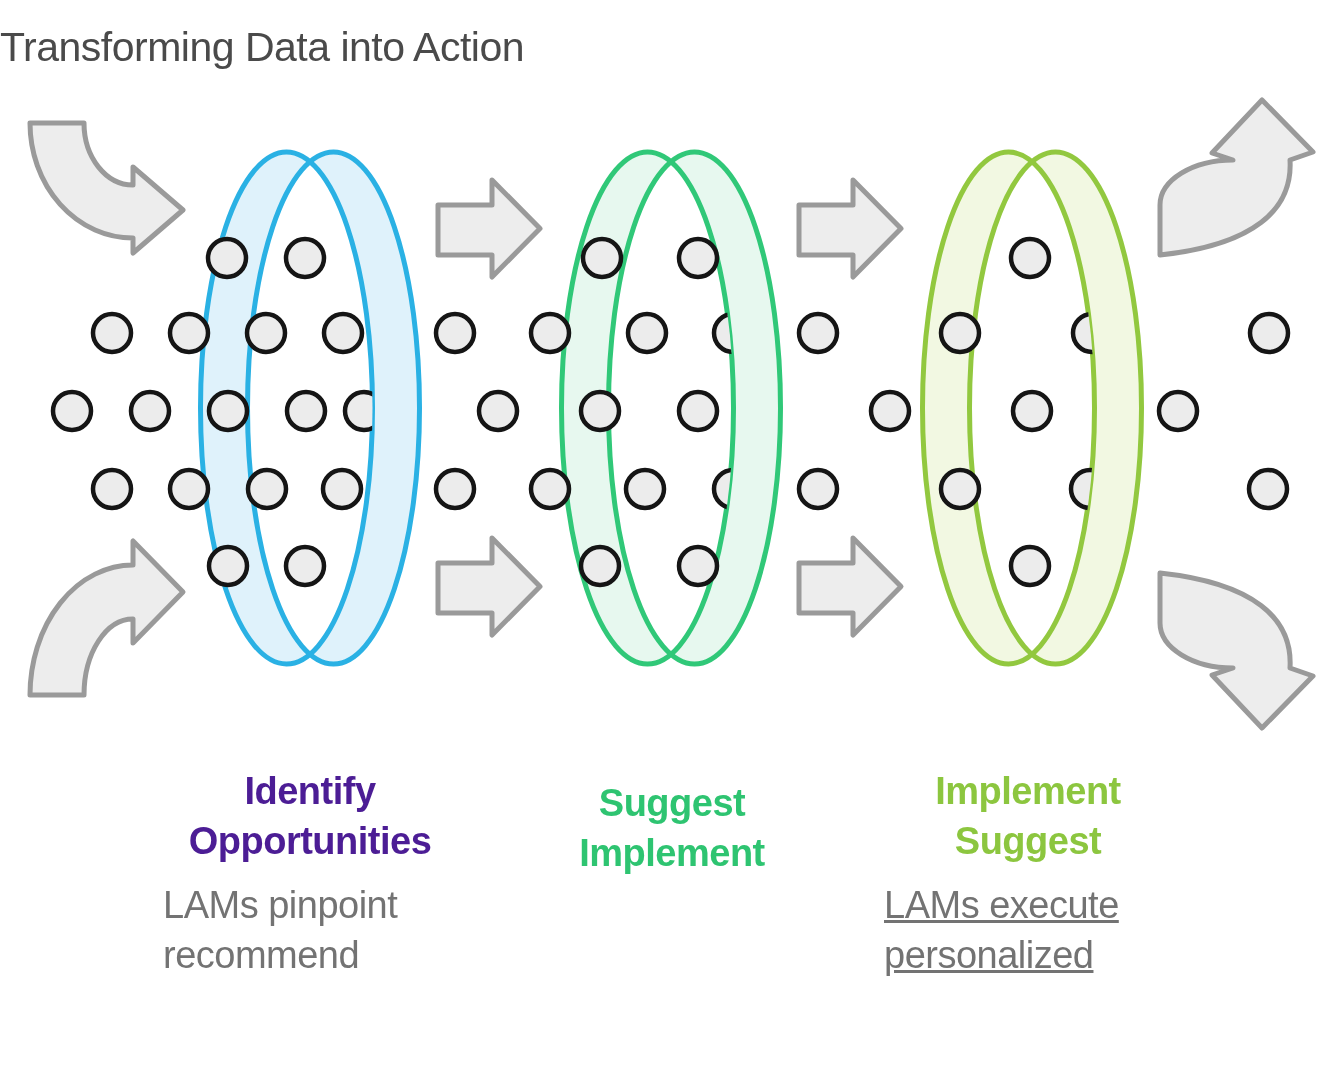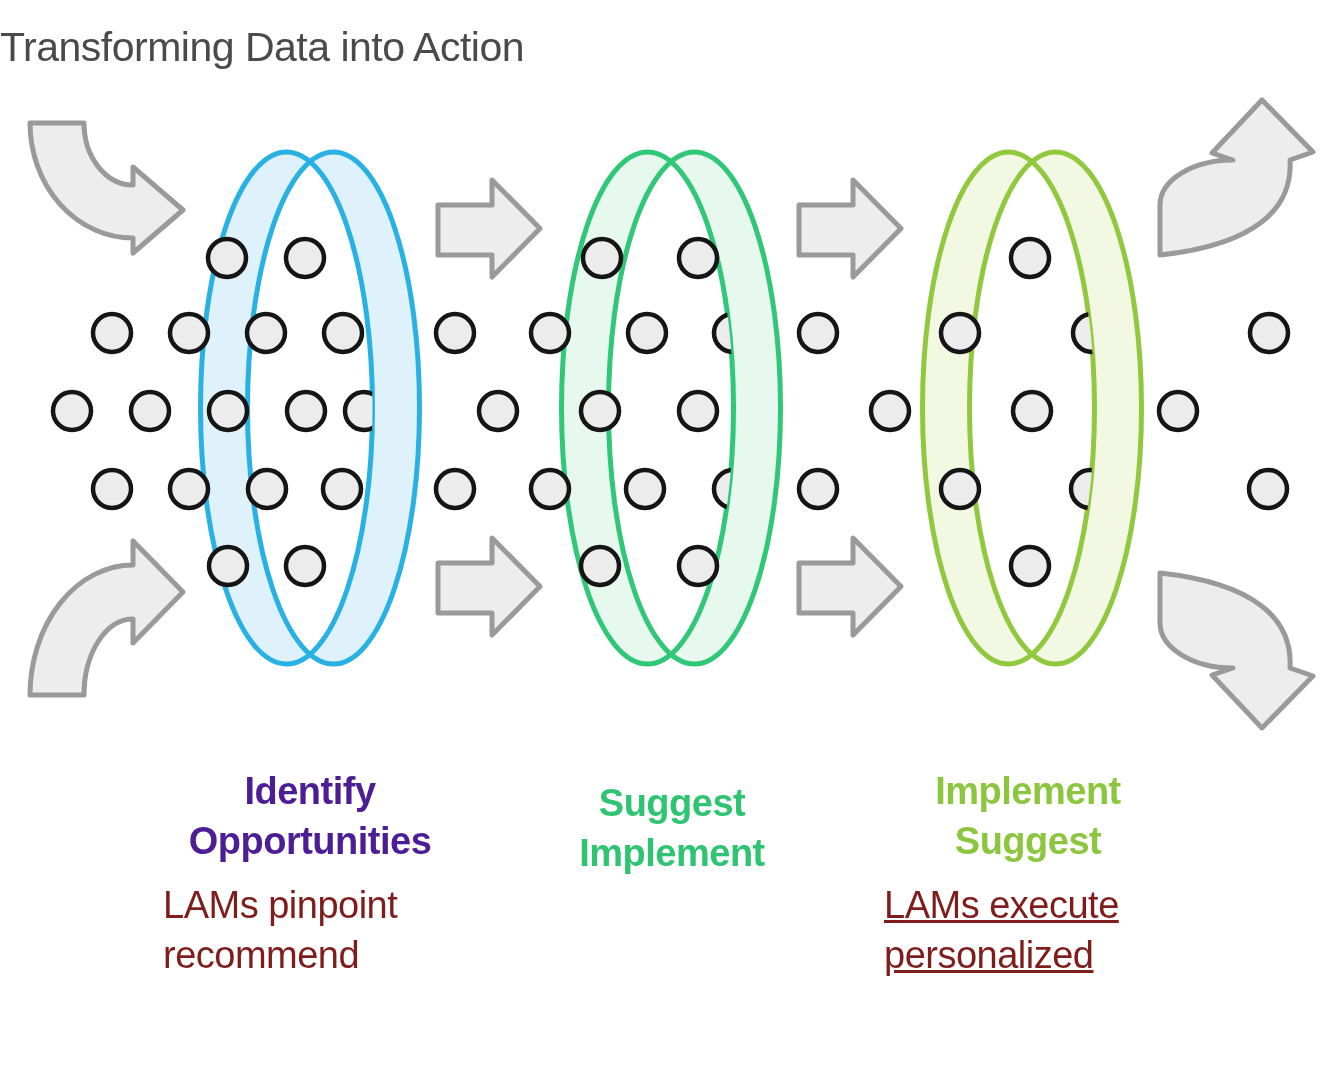--- a/index.html
+++ b/index.html
@@ -4,21 +4,21 @@
 <style>
   html,body{margin:0;padding:0;background:#ffffff;}
   body{width:1342px;height:1080px;position:relative;overflow:hidden;
        font-family:"Liberation Sans",sans-serif;}
   .title{position:absolute;top:24px;left:0;width:1342px;text-align:left;
          font-size:41px;letter-spacing:-0.5px;color:#4a4a4a;}
   #diagram{position:absolute;top:0;left:0;}
   .stage-col{position:absolute;top:766px;text-align:center;}
   .stage-heading{font-size:38px;font-weight:bold;line-height:50px;letter-spacing:-0.5px;}
   .stage-desc{margin-top:14px;text-align:left;font-size:38px;line-height:50px;
-              letter-spacing:-0.5px;color:#7f1d1d;}
+              letter-spacing:-0.5px;color:#737373;}
   .col-1{left:130px;width:360px;} .col-1 .stage-desc{padding-left:33px;}
   .col-2{left:490px;width:364px;margin-top:12px;} .col-2 .stage-desc{padding-left:31px;}
   .col-3{left:848px;width:360px;} .col-3 .stage-desc{padding-left:36px;text-decoration:underline;}
 </style>
 </head>
 <body>
 
 <div class="title">Transforming Data into Action</div>
 
 <svg id="diagram" width="1342" height="745" viewBox="0 0 1342 745">

